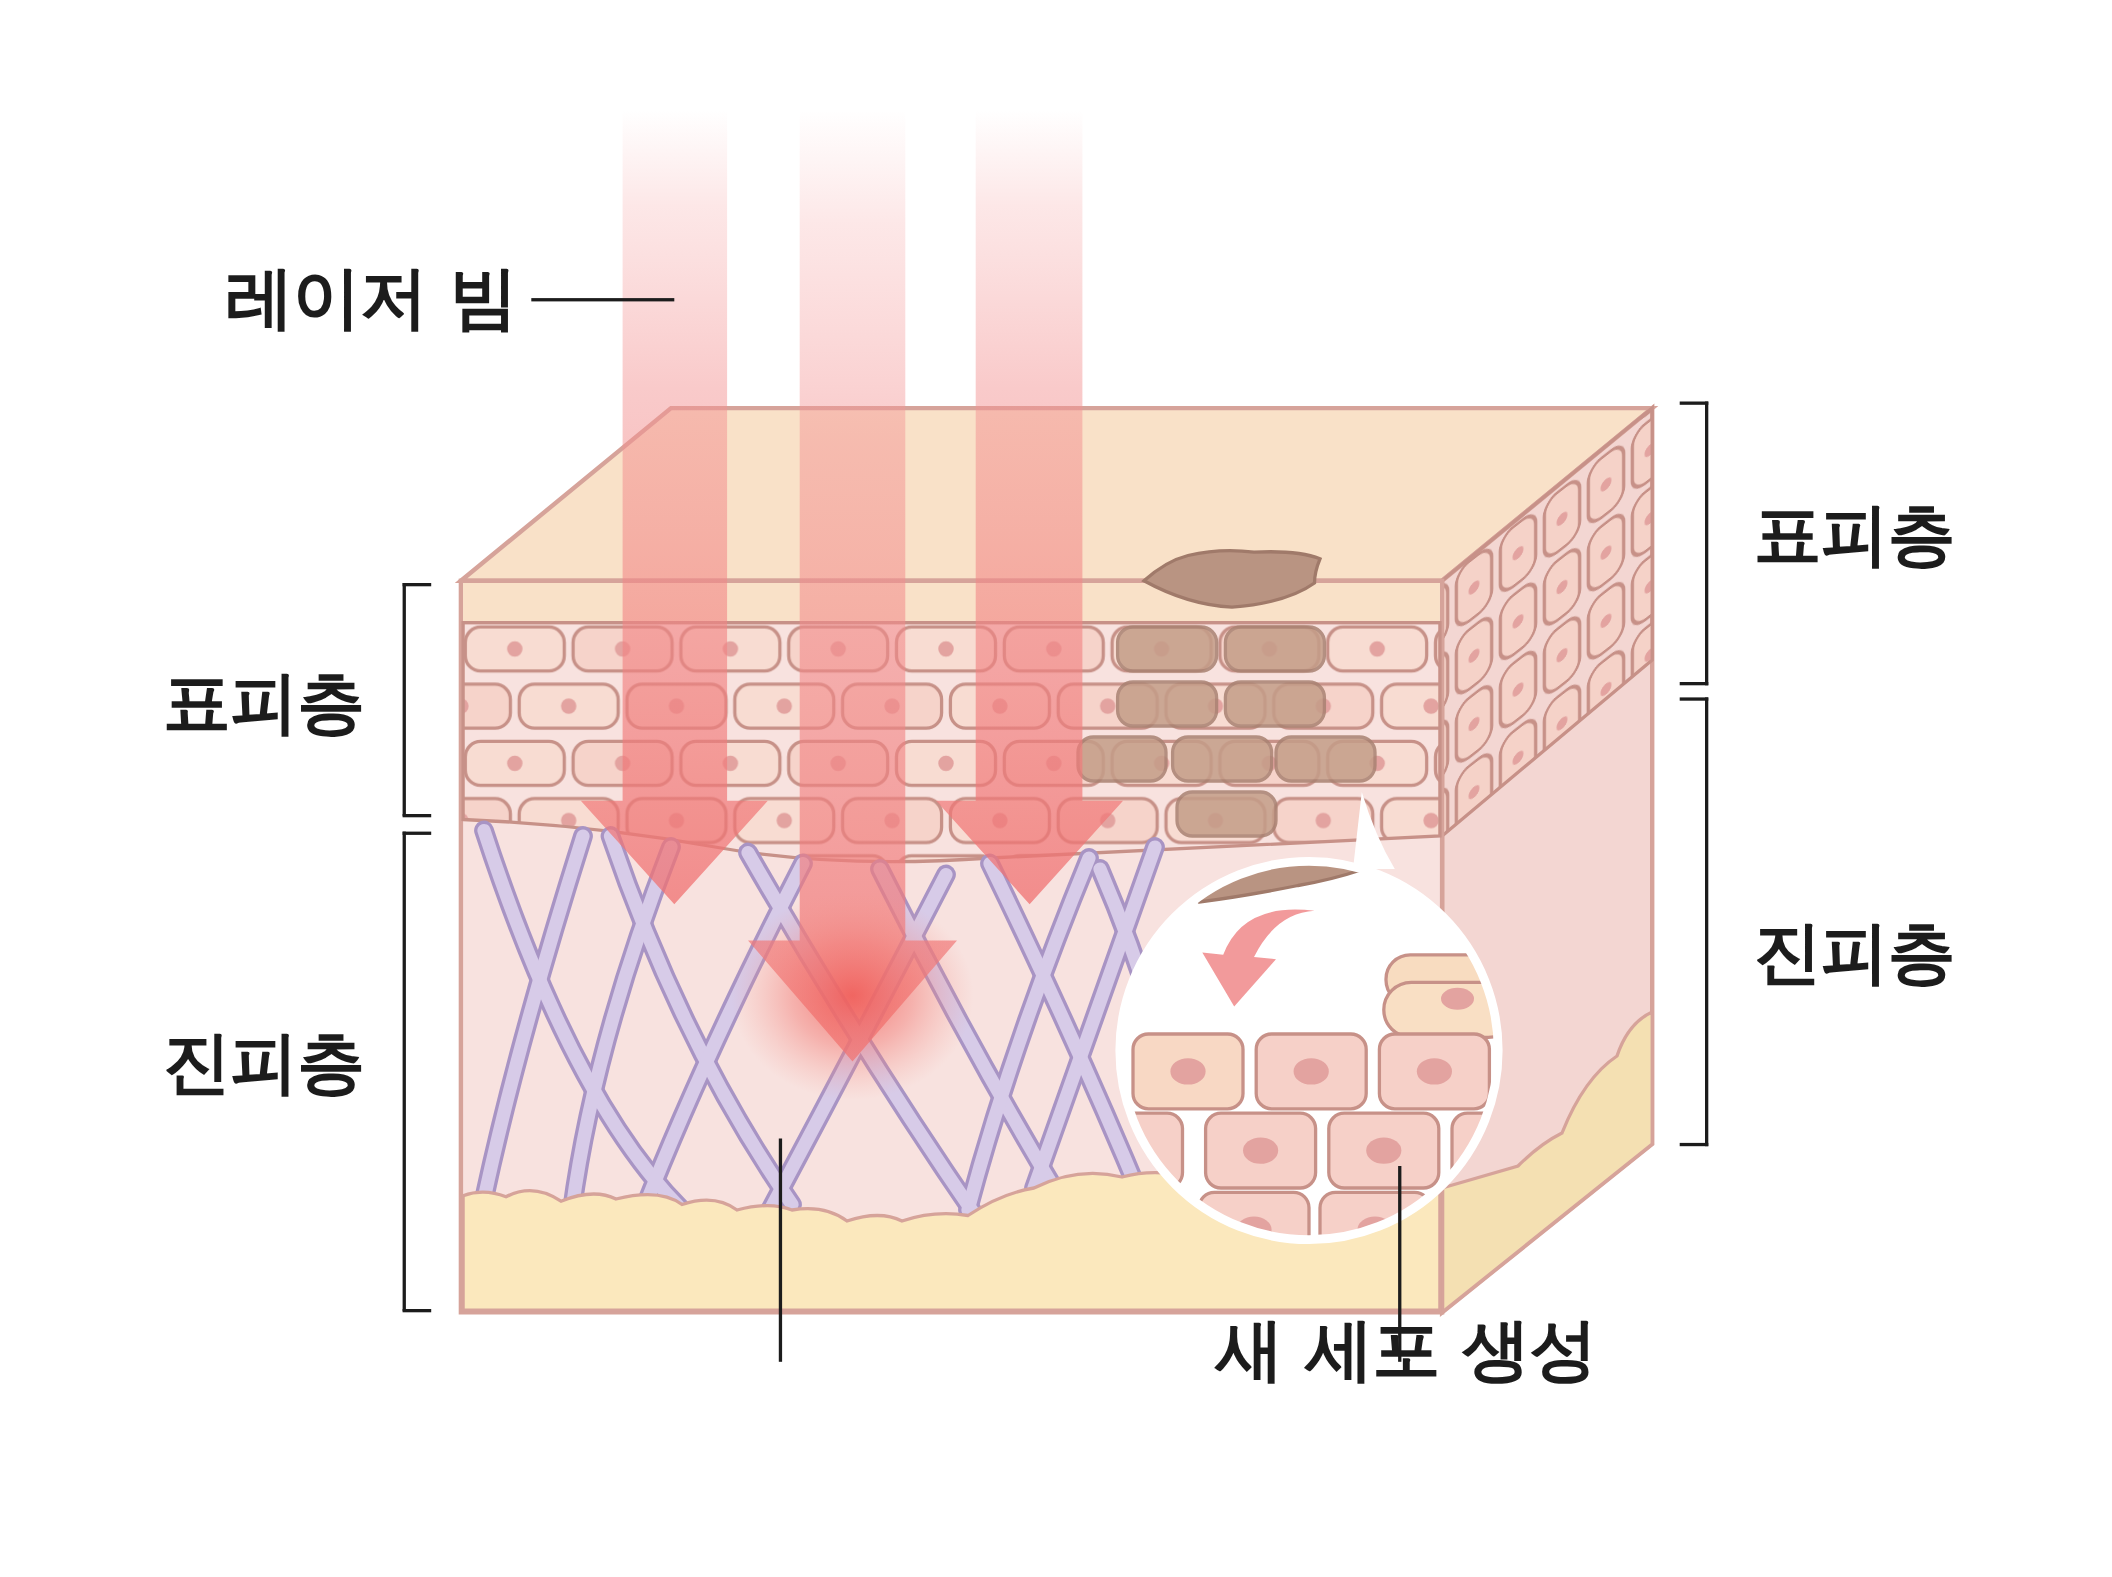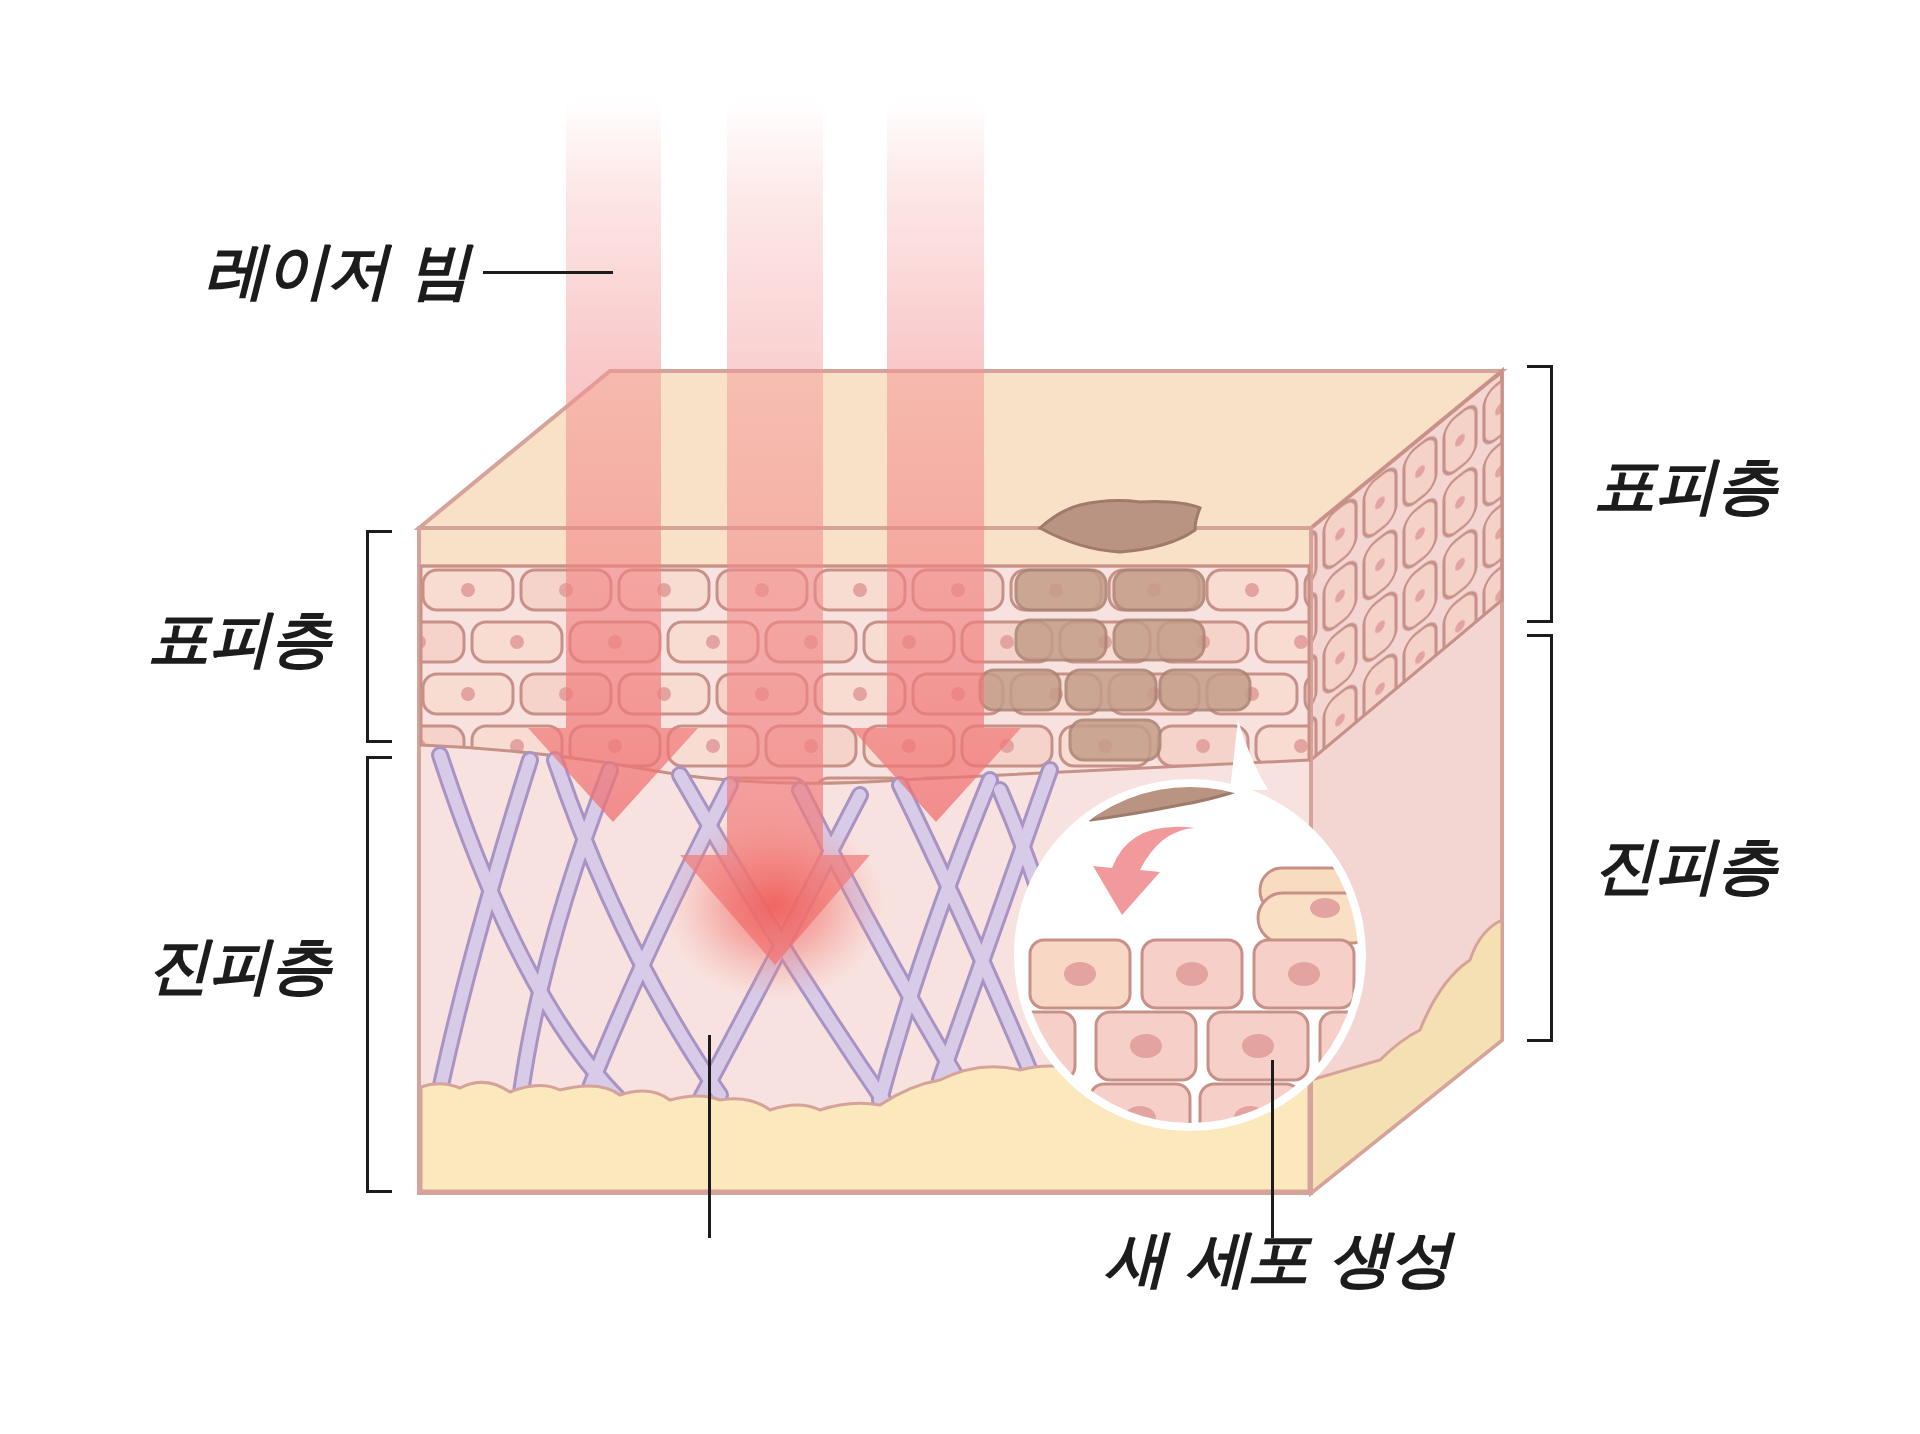--- a/index.html
+++ b/index.html
@@ -1,18 +1,18 @@
 <!DOCTYPE html>
 <html><head>
 <meta charset="utf-8">
 <style>
   html, body { margin:0; padding:0; background:#ffffff; }
   body { width:1920px; height:1434px; position:relative; overflow:hidden;
          font-family:"DejaVu Sans","Liberation Sans",sans-serif; }
-  #stage { position:absolute; left:0; top:0; width:1920px; height:1434px;font-style:italic; }
+  #stage { position:absolute; left:0; top:0; width:1920px; height:1434px; }
   .label { position:absolute; color:#1c1c1c; font-weight:bold; font-size:62px;
            letter-spacing:-1px; white-space:nowrap; line-height:1; }
   .leader { position:absolute; background:#1c1c1c; }
 </style>
 </head>
 <body>
 
 <div id="stage">
 <svg width="1920" height="1434" viewBox="0 0 1920 1434" xmlns="http://www.w3.org/2000/svg">
   <defs>
@@ -168,14 +168,14 @@
 <div class="leader" style="left:483px;top:271px;width:130px;height:3px"></div>
 <div class="leader" style="left:708px;top:1035px;width:3px;height:203px"></div>
 <div class="leader" style="left:1271px;top:1060px;width:3px;height:178px"></div>
 
 
 <div class="label" style="left:205px;top:240px">레이저 빔</div>
 <div class="label" style="left:148px;top:608px">표피층</div>
 <div class="label" style="left:148px;top:935px">진피층</div>
 <div class="label" style="left:1594px;top:455px">표피층</div>
 <div class="label" style="left:1594px;top:835px">진피층</div>
-<div class="label" style="left:1105px;top:1228px">새 세포 생성</div>
+<div class="label" style="left:1105px;top:1196px">새 세포 생성</div>
 </div>
 
 </body></html>

